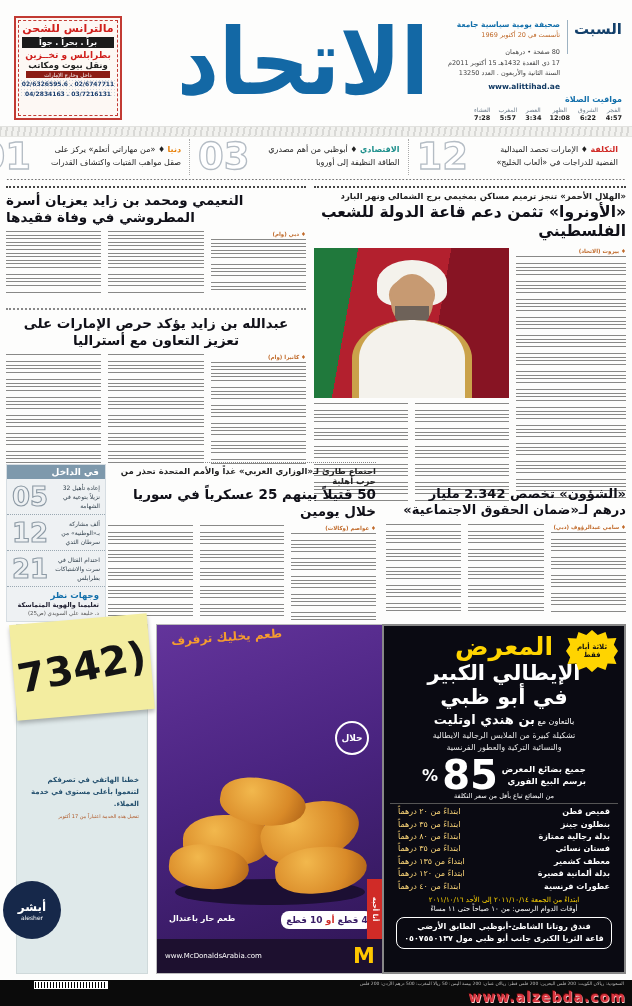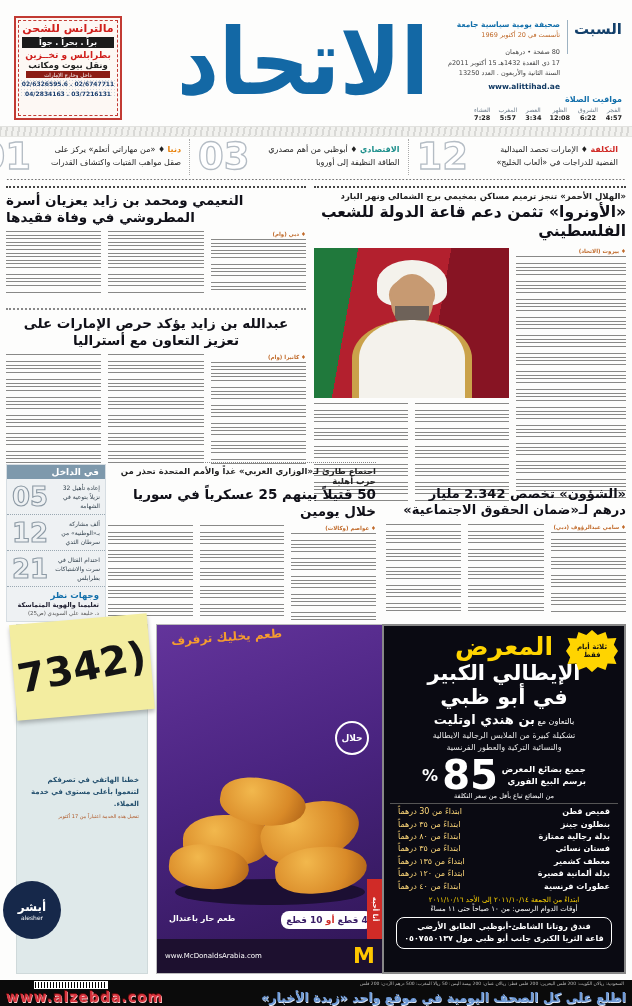--- a/index.html
+++ b/index.html
@@ -376,21 +376,21 @@
           <div>جميع بضائع المعرض</div>
           <div>برسم البيع الفوري</div>
         </div>
         <div class="it-pct">85</div>
         <div class="it-pcts">%</div>
       </div>
       <div class="it-under">من البضائع تباع بأقل من سعر التكلفة</div>
       <div class="it-list">
         <div class="it-row">
             <span class="nm">قميص قطن</span>
-            <span class="pr">ابتداءً من 30 درهماً</span>
+            <span class="pr">ابتداءً من ٢٠ درهماً</span>
           </div>
         <div class="it-row">
             <span class="nm">بنطلون جينز</span>
             <span class="pr">ابتداءً من ٣٥ درهماً</span>
           </div>
         <div class="it-row">
             <span class="nm">بدلة رجالية ممتازة</span>
             <span class="pr">ابتداءً من ٨٠ درهماً</span>
           </div>
         <div class="it-row">
@@ -416,18 +416,17 @@
         <div>فندق روتانا الشاطئ-أبوظبي الطابق الأرضي</div>
         <div>قاعة الثريا الكبرى جانب أبو ظبي مول ٠٥٠٧٥٥٠١٣٧</div>
       </div>
     </div>
   </div>
 
   <div class="footer">
     <div class="barcode"></div>
     <div class="fprices">السعودية: ريالان  الكويت: 200 فلس  البحرين: 200 فلس  قطر: ريالان  عمان: 200 بيسة  اليمن: 50 ريالاً  المغرب: 500 درهم  الأردن: 200 فلس</div>
     <div class="frow">
-      <div class="fslogan">اطلع على كل الصحف اليومية في موقع واحد «زبدة الأخبار»</div>
       <div class="furl">www.alzebda.com</div>
     </div>
   </div>
 
 </div>
 
 </body></html>

